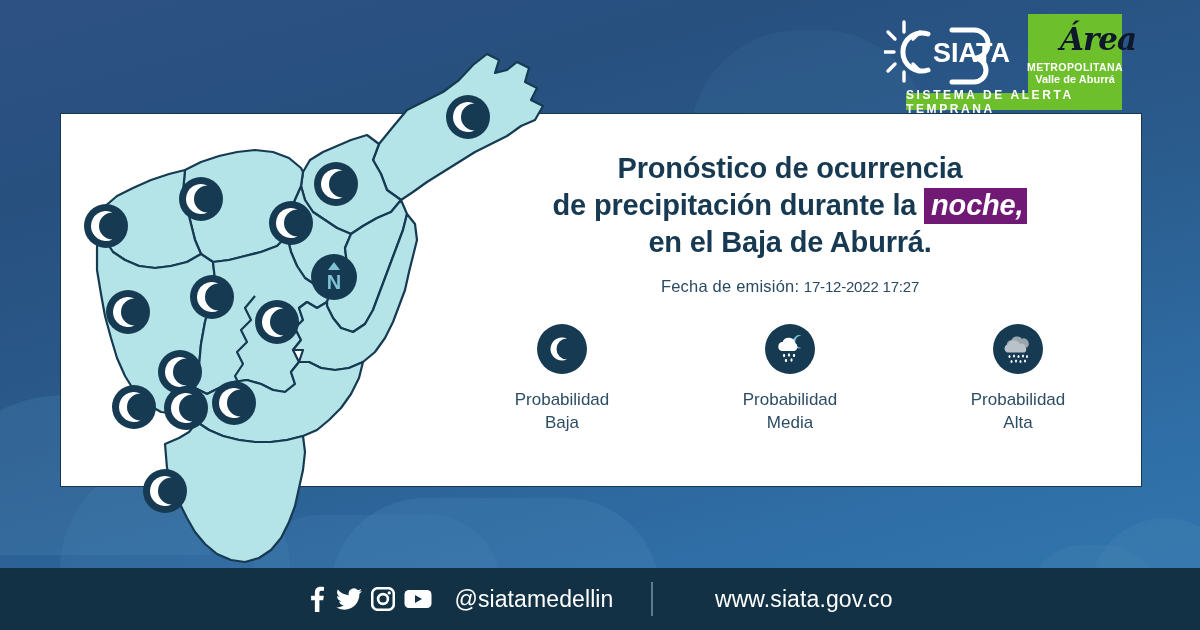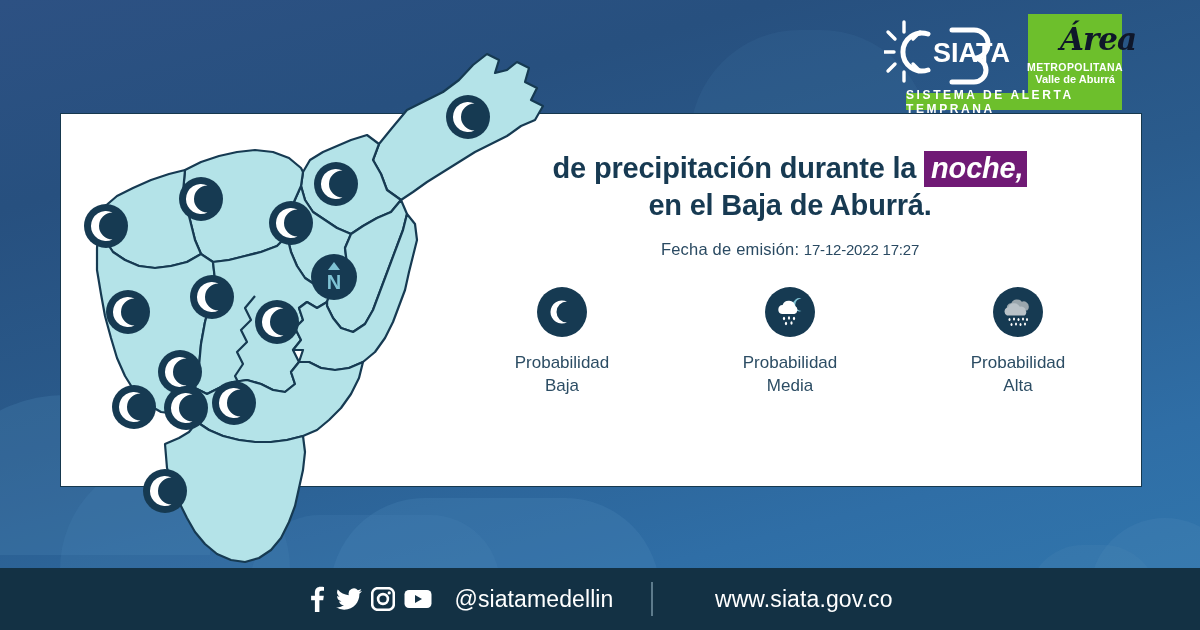--- a/index.html
+++ b/index.html
@@ -234,20 +234,21 @@
       <g transform="translate(279,237)">
         <circle r="23" fill="#163a52"></circle>
         <path d="M0,-15 L6,-7 L-6,-7 Z" fill="#7fc3d4"></path>
         <text x="0" y="12" text-anchor="middle" font-family="Liberation Sans, sans-serif" font-size="20" font-weight="700" fill="#7fc3d4">N</text>
       </g>
     </svg>
   </div>
 
   <div class="panel">
     <div class="title">
+      <div>Pronóstico de ocurrencia</div>
       <div><span>de precipitación durante la </span><span class="hl">noche,</span></div>
       <div>en el Baja de Aburrá.</div>
     </div>
 
     <div class="issue">
       <span class="lbl">Fecha de emisión:</span>
       <span class="val">17-12-2022 17:27</span>
     </div>
 
     <div class="legend">

